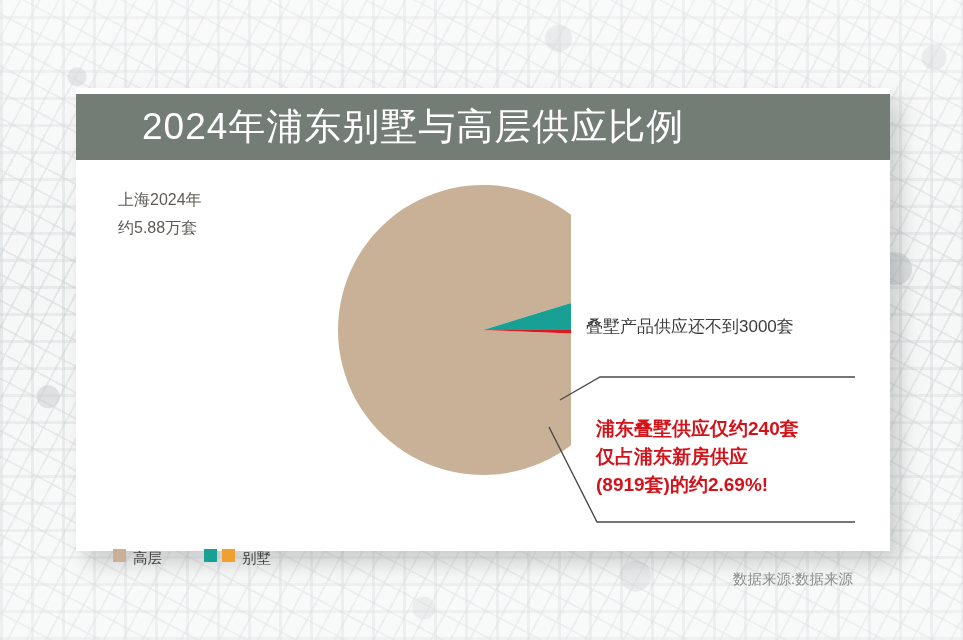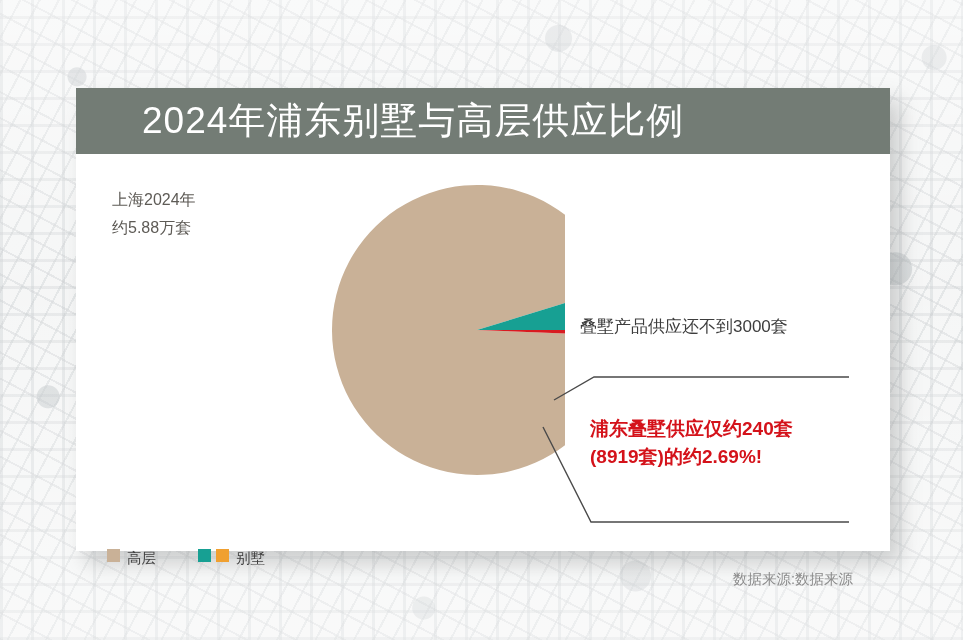--- a/index.html
+++ b/index.html
@@ -43,35 +43,35 @@
 
   
   #card{
     position:absolute;left:76px;top:88px;width:814px;height:463px;
     background:#ffffff;
     box-shadow:10px 12px 20px rgba(90,95,95,.28);
   }
 
   
   #title-band{
-    position:absolute;left:0;top:0;width:814px;height:66px;
+    position:absolute;left:0;top:6px;width:814px;height:66px;
     background:#737c75;
     display:flex;align-items:center;
   }
   #title-text{
     color:#ffffff;
     font-size:37px;
     letter-spacing:1px;
     margin-left:66px;
     white-space:nowrap;
     font-weight:400;
   }
 
   
-  #card-body{position:absolute;left:4px;top:66px;width:814px;height:353px;}
+  #card-body{position:absolute;left:10px;top:66px;width:814px;height:353px;}
 
   
   #left-caption{
     position:absolute;left:32px;top:32px;width:150px;
     color:#5e5b56;font-size:16px;line-height:28px;white-space:nowrap;
   }
   #left-caption div{white-space:nowrap;}
 
   
   #pie-wrap{position:absolute;left:165px;top:20px;width:320px;height:310px;}
@@ -146,20 +146,21 @@
       <polyline points="474,246 514,223 769,223" fill="none" stroke="#4a4a4a" stroke-width="1.4"></polyline>
       <polyline points="463,273 511,368 769,368" fill="none" stroke="#4a4a4a" stroke-width="1.4"></polyline>
     </svg>
 
     <div class="callout" id="callout-top">
       <div class="line">叠墅产品供应还不到3000套</div>
     </div>
 
     <div class="callout" id="callout-bottom">
       <div class="line">浦东叠墅供应仅约240套</div>
+      <div class="line">仅占浦东新房供应</div>
       <div class="line">(8919套)的约2.69%!</div>
     </div>
 
     <div id="legend">
       <div class="legend-group">
         <span class="swatch" style="background:#c9b197"></span>
         <span class="legend-label">高层</span>
       </div>
       <div id="legend-gap"></div>
       <div class="legend-group">

